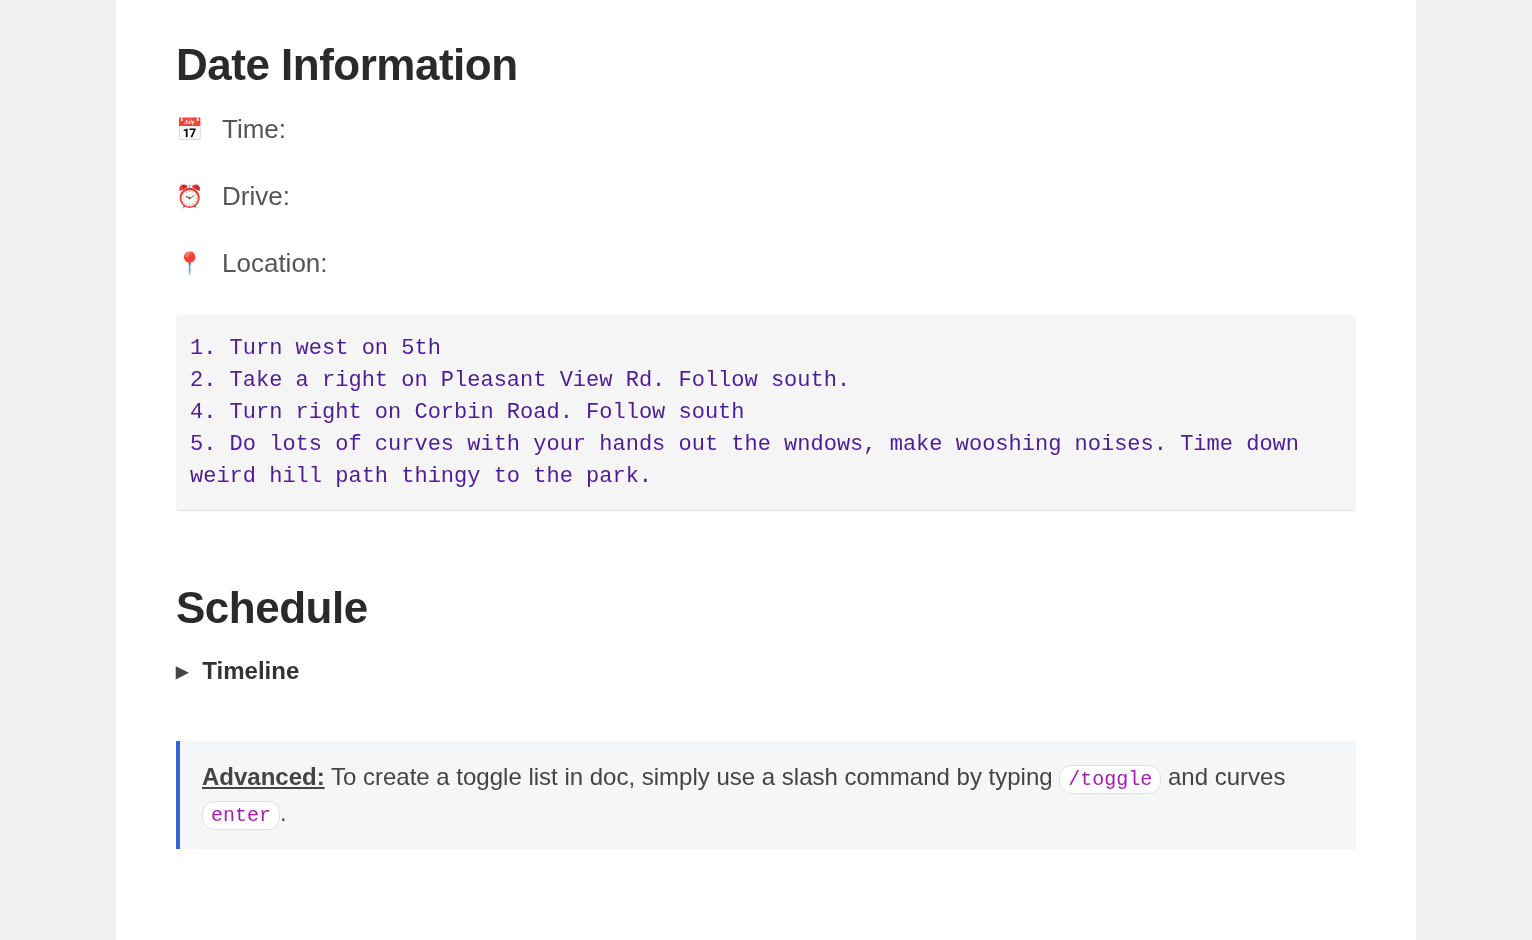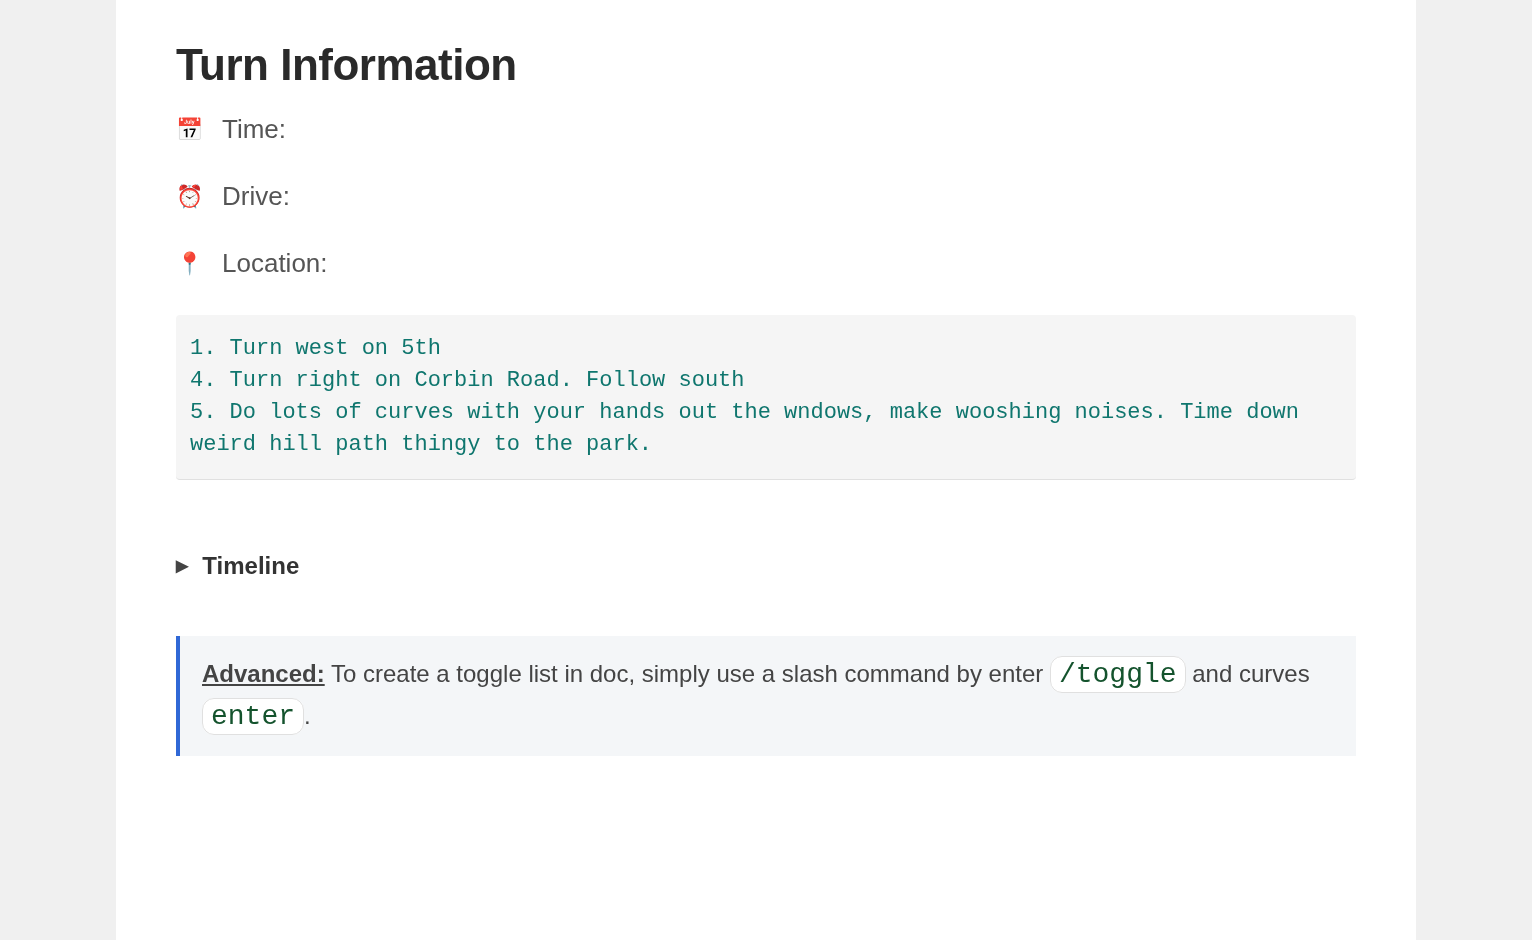--- a/index.html
+++ b/index.html
@@ -49,21 +49,21 @@
       background: #f5f5f5;
       border-radius: 4px;
       padding: 18px 14px 18px 14px;
       margin-top: 8px;
       border-bottom: 1px solid #e0e0e0;
     }
     .code-line {
       font-family: "Courier New", Courier, monospace;
       font-size: 22px;
       line-height: 1.45;
-      color: #0f766e;
+      color: #4c1d95;
       white-space: pre-wrap;
     }
     .code-line-number {
       display: inline-block;
     }
     .schedule-section {
       margin-top: 72px;
     }
     .toggle-row {
       display: flex;
@@ -91,57 +91,59 @@
     .callout-strong {
       font-weight: 700;
       text-decoration: underline;
     }
     .inline-kbd {
       background: #fff;
       border: 1px solid #e0e0e0;
       border-radius: 12px;
       padding: 2px 8px;
       font-family: "Courier New", Courier, monospace;
-      font-size: 28px;
-      color: #14532d;
+      font-size: 20px;
+      color: #a21caf;
     }
   </style>
 </head>
 <body>
 
 <div class="page-container">
 
-  <h2 class="section-heading">Turn Information</h2>
+  <h2 class="section-heading">Date Information</h2>
 
   <div class="meta-row">
     <span class="meta-icon">📅</span>
     <span>Time:</span>
   </div>
 
   <div class="meta-row">
     <span class="meta-icon">⏰</span>
     <span>Drive:</span>
   </div>
 
   <div class="meta-row">
     <span class="meta-icon">📍</span>
     <span>Location:</span>
   </div>
 
   <div class="code-block">
     <div class="code-line"><span class="code-line-number">1. </span><span>Turn west on 5th</span></div>
+    <div class="code-line"><span class="code-line-number">2. </span><span>Take a right on Pleasant View Rd. Follow south.</span></div>
     <div class="code-line"><span class="code-line-number">4. </span><span>Turn right on Corbin Road. Follow south</span></div>
     <div class="code-line"><span class="code-line-number">5. </span><span>Do lots of curves with your hands out the wndows, make wooshing noises. Time down weird hill path thingy to the park.</span></div>
   </div>
 
   <div class="schedule-section">
+    <h2 class="section-heading">Schedule</h2>
 
     <div class="toggle-row">
       <span class="toggle-caret">▶</span>
       <span>Timeline</span>
     </div>
 
     <div class="callout-box">
-      <span class="callout-strong">Advanced:</span><span> To create a toggle list in doc, simply use a slash command by enter </span><span class="inline-kbd">/toggle</span><span> and curves </span><span class="inline-kbd">enter</span><span>.</span>
+      <span class="callout-strong">Advanced:</span><span> To create a toggle list in doc, simply use a slash command by typing </span><span class="inline-kbd">/toggle</span><span> and curves </span><span class="inline-kbd">enter</span><span>.</span>
     </div>
   </div>
 
 </div>
 
 </body></html>

